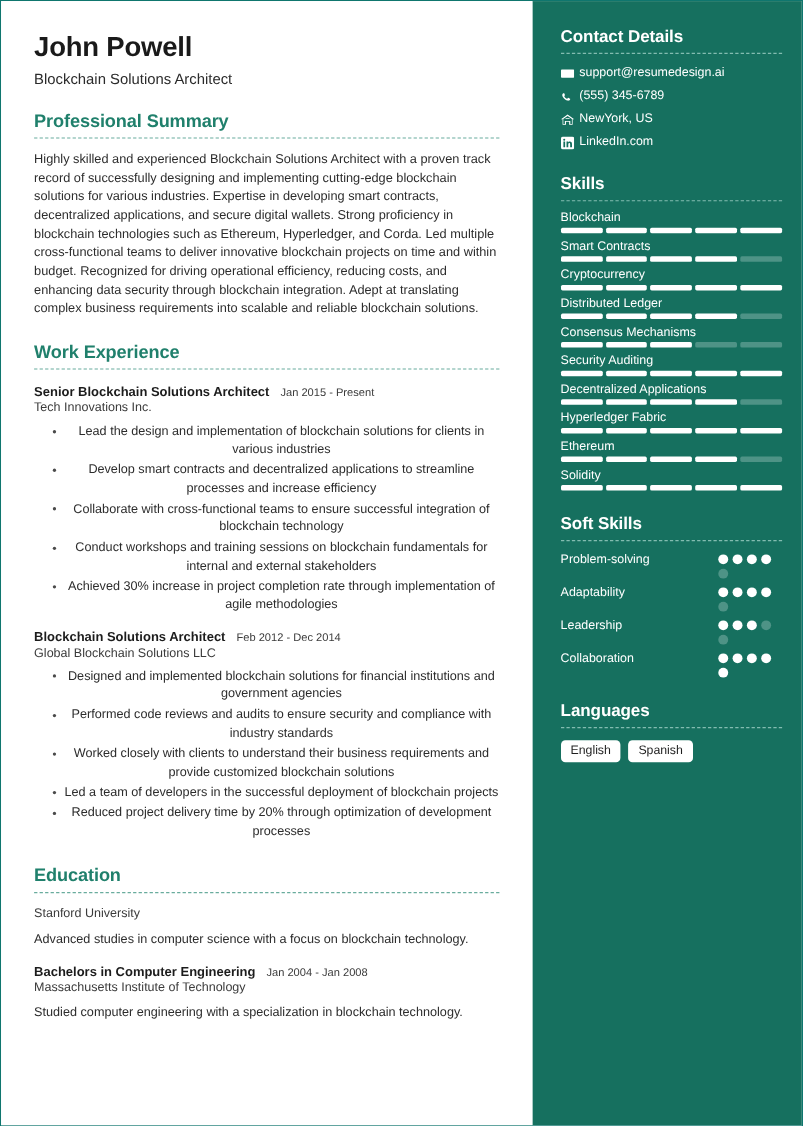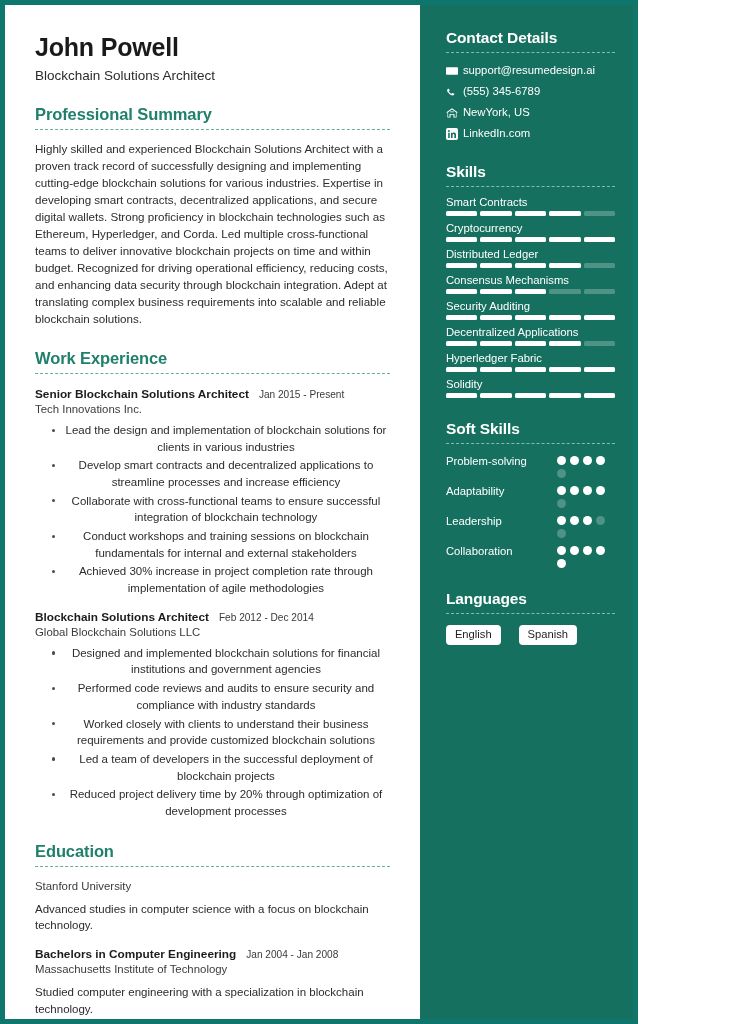--- a/index.html
+++ b/index.html
@@ -4,25 +4,25 @@
 <style>
   * { box-sizing: border-box; margin: 0; padding: 0; }
   html, body {
     width: 730px; height: 1024px;
     background: #ffffff;
     font-family: "Liberation Sans", sans-serif;
     -webkit-font-smoothing: antialiased;
   }
   .page {
     position: relative;
-    width: 638px; height: 1024px;
+    width: 730px; height: 1024px;
     background: #ffffff;
     display: flex;
     overflow: hidden;
-    border: 5px solid #0f766e;
+    border: 1px solid #0f766e;
   }
 
   
   .main {
     width: 484px;
     padding: 28px 30px 0 30px;
     background: #ffffff;
     position: relative;
   }
   .name {
@@ -199,21 +199,21 @@
     border-radius: 50%;
     background: #4e9386;
   }
   .dot.on { background: #ffffff; }
 
   
   .lang-list {
     margin-top: 11px;
     display: flex;
     flex-wrap: wrap;
-    gap: 18px;
+    gap: 7px;
   }
   .lang-chip {
     background: #ffffff;
     color: #1f1f1f;
     font-size: 11.2px;
     padding: 3px 9px 4px 9px;
     border-radius: 4px;
     line-height: 1.2;
   }
 </style>
@@ -331,20 +331,30 @@
             <span class="contact-text">LinkedIn.com</span>
           </div>
         </div>
     </div>
 
     <div class="side-block">
       <div class="side-title">Skills</div>
       <div class="side-rule"></div>
       <div class="skills-list" id="skills-list">
           <div class="skill-item">
+            <div class="skill-label">Blockchain</div>
+            <div class="skill-bar">
+              <span class="skill-seg on"></span>
+              <span class="skill-seg on"></span>
+              <span class="skill-seg on"></span>
+              <span class="skill-seg on"></span>
+              <span class="skill-seg on"></span>
+            </div>
+          </div>
+          <div class="skill-item">
             <div class="skill-label">Smart Contracts</div>
             <div class="skill-bar">
               <span class="skill-seg on"></span>
               <span class="skill-seg on"></span>
               <span class="skill-seg on"></span>
               <span class="skill-seg on"></span>
               <span class="skill-seg"></span>
             </div>
           </div>
           <div class="skill-item">
@@ -398,20 +408,30 @@
             </div>
           </div>
           <div class="skill-item">
             <div class="skill-label">Hyperledger Fabric</div>
             <div class="skill-bar">
               <span class="skill-seg on"></span>
               <span class="skill-seg on"></span>
               <span class="skill-seg on"></span>
               <span class="skill-seg on"></span>
               <span class="skill-seg on"></span>
+            </div>
+          </div>
+          <div class="skill-item">
+            <div class="skill-label">Ethereum</div>
+            <div class="skill-bar">
+              <span class="skill-seg on"></span>
+              <span class="skill-seg on"></span>
+              <span class="skill-seg on"></span>
+              <span class="skill-seg on"></span>
+              <span class="skill-seg"></span>
             </div>
           </div>
           <div class="skill-item">
             <div class="skill-label">Solidity</div>
             <div class="skill-bar">
               <span class="skill-seg on"></span>
               <span class="skill-seg on"></span>
               <span class="skill-seg on"></span>
               <span class="skill-seg on"></span>
               <span class="skill-seg on"></span>

